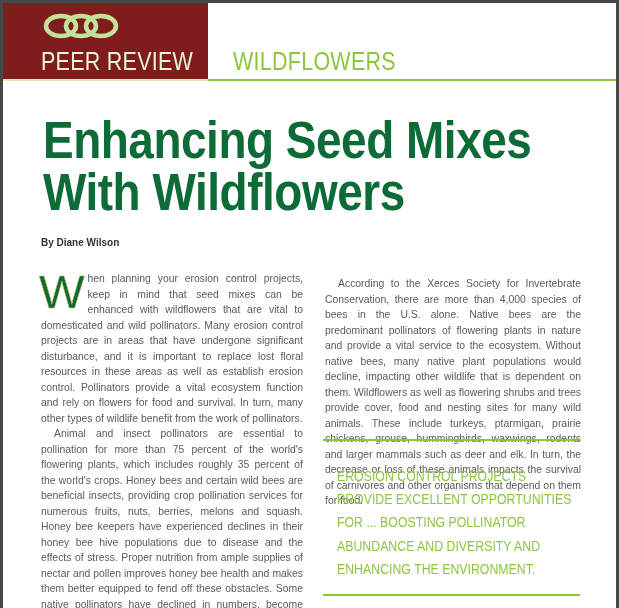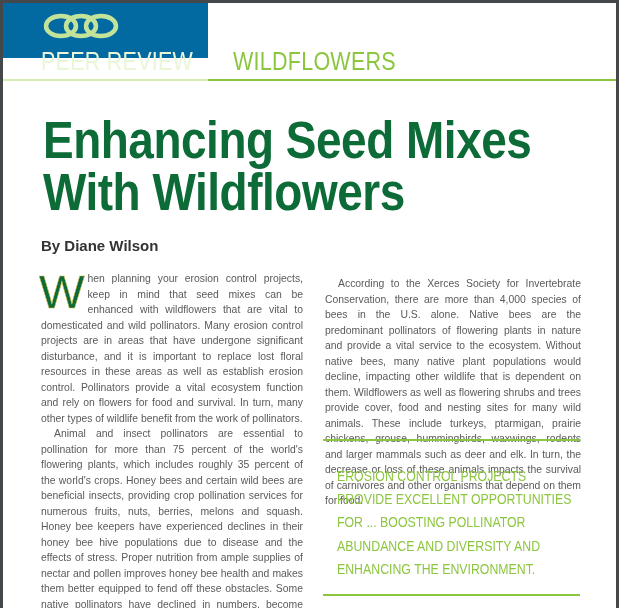--- a/index.html
+++ b/index.html
@@ -10,22 +10,22 @@
     font-family: "Liberation Sans", sans-serif;
   }
   .page {
     position: absolute; left: 3px; top: 3px;
     width: 613px; height: 605px;
     background: #ffffff;
     overflow: hidden;
   }
   .header-band {
     position: absolute; left: 0; top: 0;
-    width: 205px; height: 55px;
-    background: #0369a1;
+    width: 205px; height: 76px;
+    background: #7f1d1d;
   }
   .logo {
     position: absolute; left: 38px; top: 8px;
     width: 80px; height: 30px;
   }
   .section-label {
     position: absolute; left: 38px; top: 44px;
     font-size: 25px; color: #eaf6d8;
     letter-spacing: 0.3px; font-weight: normal;
     transform: scaleX(0.86); transform-origin: left top;
@@ -51,21 +51,21 @@
     width: 560px;
     font-size: 51px; line-height: 52px;
     font-weight: bold; color: #0c6b37;
     letter-spacing: -0.5px;
     transform: scaleX(0.9); transform-origin: left top;
     margin: 0;
   }
   .title span { display: block; white-space: nowrap; }
   .byline {
     position: absolute; left: 38px; top: 234px;
-    font-size: 15px; font-weight: bold; color: #333;
+    font-size: 10px; font-weight: bold; color: #333;
   }
   .col {
     position: absolute; top: 268px;
     font-size: 10.4px; line-height: 15.5px;
     color: #5a5a5a; text-align: justify;
   }
   .col p { margin: 0; text-indent: 13px; }
   .col p.first { text-indent: 0; }
   .col-left { left: 38px; width: 262px; }
   .col-right { left: 322px; top: 273px; width: 256px; }

